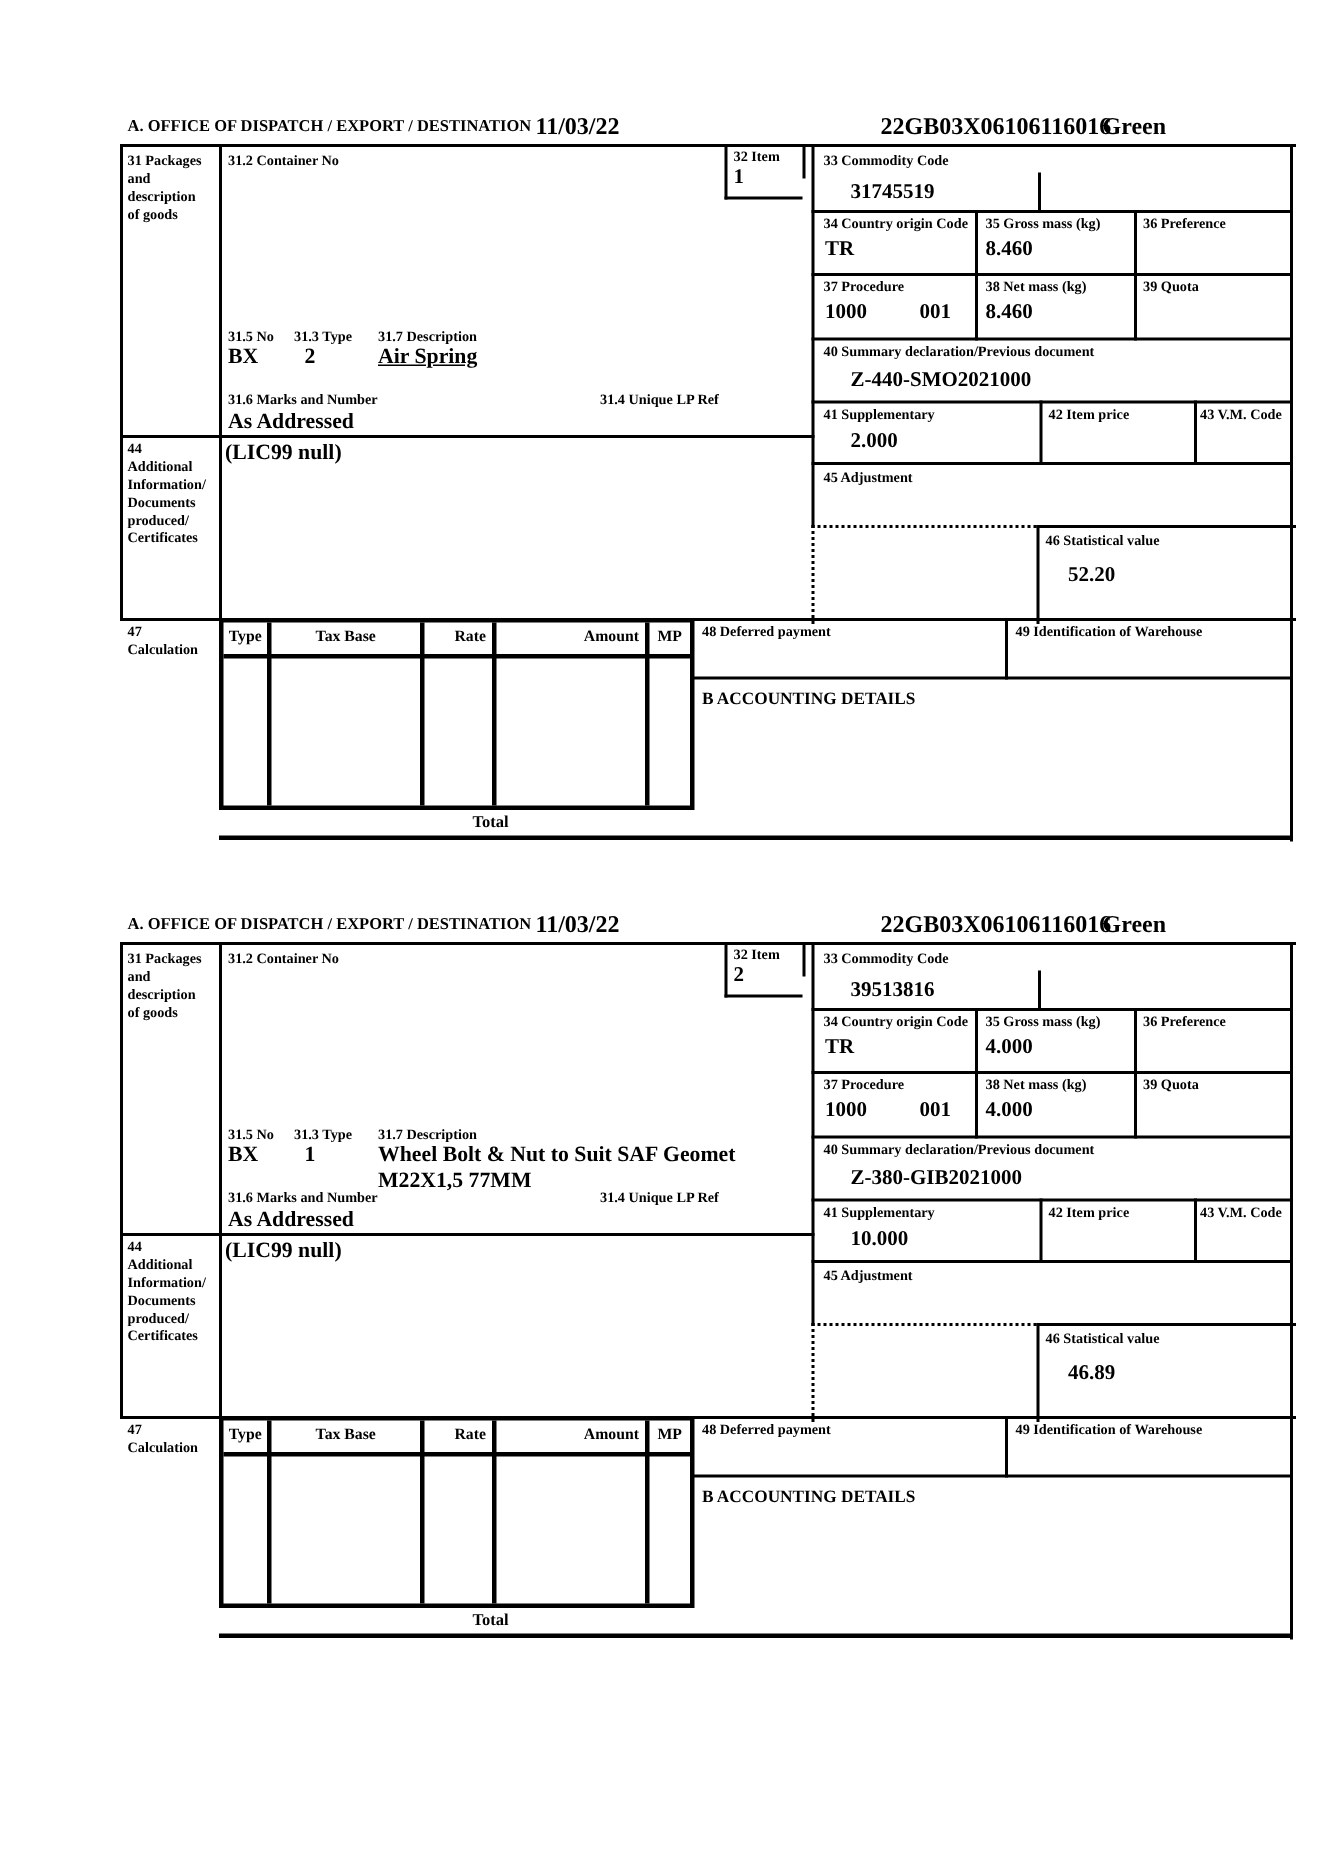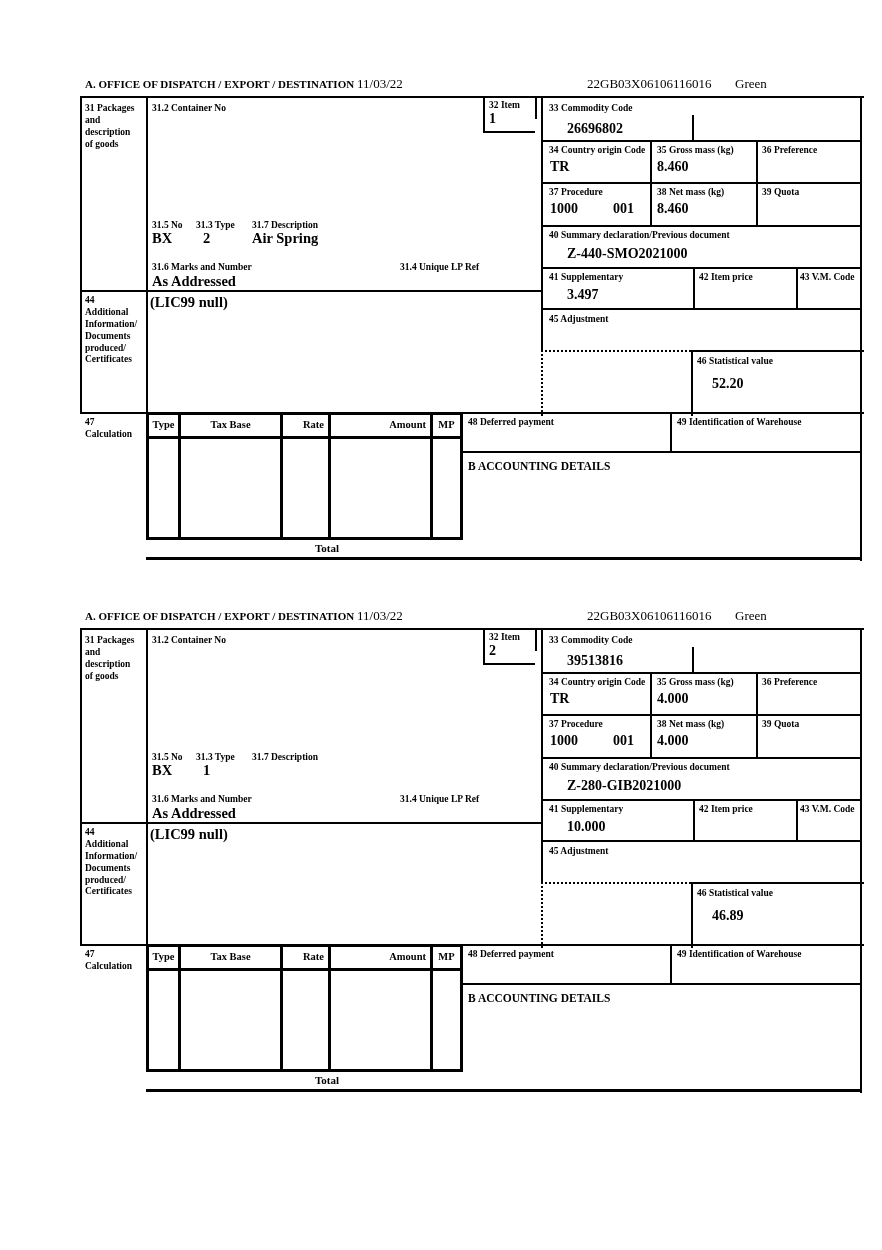--- a/index.html
+++ b/index.html
@@ -8,21 +8,21 @@
   .decl{position:absolute;left:0;width:882px;height:467px;}
   #page > .decl:nth-child(1){top:96px;}
   #page > .decl:nth-child(2){top:628px;}
   .ln{position:absolute;background:#000;}
   .dotted-region{position:absolute;border-top:2px dotted #000;border-left:2px dotted #000;}
   .solid-box46{position:absolute;border-top:2px solid #000;border-left:2px solid #000;}
   .lbl{position:absolute;font-weight:bold;font-size:9.5px;line-height:1.25;white-space:pre-line;}
   .val{position:absolute;font-weight:bold;font-size:14px;line-height:1.12;}
   .val-lg{position:absolute;font-weight:bold;font-size:14.5px;line-height:1.15;}
   .hdr-title{position:absolute;font-weight:bold;font-size:11px;}
-  .hdr-big{position:absolute;font-weight:normal;font-size:13px;}
+  .hdr-big{position:absolute;font-weight:bold;font-size:16px;}
   .box32{position:absolute;left:483px;top:0;width:52px;height:37px;border-left:2px solid #000;border-bottom:2px solid #000;box-sizing:border-box;}
   .box32::after{content:"";position:absolute;right:-2px;top:0;width:2px;height:23px;background:#000;}
   .calc-table{position:absolute;left:146px;top:316px;width:317px;height:128px;border:3px solid #000;box-sizing:border-box;}
   .calc-col{position:absolute;top:0;bottom:0;width:3px;background:#000;}
   .calc-hline{position:absolute;left:0;right:0;top:21px;height:3px;background:#000;}
   .calc-h{position:absolute;top:4px;font-weight:bold;font-size:10.5px;}
   .baccount{position:absolute;font-weight:bold;font-size:11.5px;}
   .total-lbl{position:absolute;left:146px;top:446px;width:362px;text-align:center;font-weight:bold;font-size:11px;}
 </style>
 </head>
@@ -73,55 +73,55 @@
     <div class="box32">
       <span class="lbl" style="left:4px;top:4px;">32 Item</span>
       <span class="val" style="left:4px;top:15px;">1</span>
     </div>
 
     <span class="lbl" style="left:152px;top:124px;">31.5 No</span>
     <span class="lbl" style="left:196px;top:124px;">31.3 Type</span>
     <span class="lbl" style="left:252px;top:124px;">31.7 Description</span>
     <span class="val-lg" style="left:152px;top:134px;">BX</span>
     <span class="val-lg" style="left:203px;top:134px;">2</span>
-    <span class="val-lg" style="left:252px;top:134px;width:288px;">Air Spring</span>
+    <span class="val-lg" style="left:252px;top:134px;width:288px;text-decoration:underline;">Air Spring</span>
 
     <span class="lbl" style="left:152px;top:166px;">31.6 Marks and Number</span>
     <span class="lbl" style="left:400px;top:166px;">31.4 Unique LP Ref</span>
     <span class="val-lg" style="left:152px;top:177px;">As Addressed</span>
 
     <span class="lbl" style="left:85px;top:199px;">44
 Additional
 Information/
 Documents
 produced/
 Certificates</span>
     <span class="val-lg" style="left:150px;top:198px;">(LIC99 null)</span>
 
     <span class="lbl" style="left:549px;top:7px;">33 Commodity Code</span>
-    <span class="val" style="left:567px;top:25px;">26696802</span>
+    <span class="val" style="left:567px;top:25px;">31745519</span>
 
     <span class="lbl" style="left:549px;top:49px;">34 Country origin Code</span>
     <span class="val" style="left:550px;top:63px;">TR</span>
     <span class="lbl" style="left:657px;top:49px;">35 Gross mass (kg)</span>
     <span class="val" style="left:657px;top:63px;">8.460</span>
     <span class="lbl" style="left:762px;top:49px;">36 Preference</span>
 
     <span class="lbl" style="left:549px;top:91px;">37 Procedure</span>
     <span class="val" style="left:550px;top:105px;">1000</span>
     <span class="val" style="left:613px;top:105px;">001</span>
     <span class="lbl" style="left:657px;top:91px;">38 Net mass (kg)</span>
     <span class="val" style="left:657px;top:105px;">8.460</span>
     <span class="lbl" style="left:762px;top:91px;">39 Quota</span>
 
     <span class="lbl" style="left:549px;top:134px;">40 Summary declaration/Previous document</span>
     <span class="val" style="left:567px;top:150px;">Z-440-SMO2021000</span>
 
     <span class="lbl" style="left:549px;top:176px;">41 Supplementary</span>
-    <span class="val" style="left:567px;top:191px;">3.497</span>
+    <span class="val" style="left:567px;top:191px;">2.000</span>
     <span class="lbl" style="left:699px;top:176px;">42 Item price</span>
     <span class="lbl" style="left:800px;top:176px;">43 V.M. Code</span>
 
     <span class="lbl" style="left:549px;top:218px;">45 Adjustment</span>
 
     <span class="lbl" style="left:697px;top:260px;">46 Statistical value</span>
     <span class="val" style="left:712px;top:280px;">52.20</span>
 
     <span class="lbl" style="left:85px;top:321px;">47
 Calculation</span>
@@ -188,20 +188,21 @@
     <div class="box32">
       <span class="lbl" style="left:4px;top:4px;">32 Item</span>
       <span class="val" style="left:4px;top:15px;">2</span>
     </div>
 
     <span class="lbl" style="left:152px;top:124px;">31.5 No</span>
     <span class="lbl" style="left:196px;top:124px;">31.3 Type</span>
     <span class="lbl" style="left:252px;top:124px;">31.7 Description</span>
     <span class="val-lg" style="left:152px;top:134px;">BX</span>
     <span class="val-lg" style="left:203px;top:134px;">1</span>
+    <span class="val-lg" style="left:252px;top:134px;width:288px;">Wheel Bolt &amp; Nut to Suit SAF Geomet M22X1,5 77MM</span>
 
     <span class="lbl" style="left:152px;top:166px;">31.6 Marks and Number</span>
     <span class="lbl" style="left:400px;top:166px;">31.4 Unique LP Ref</span>
     <span class="val-lg" style="left:152px;top:177px;">As Addressed</span>
 
     <span class="lbl" style="left:85px;top:199px;">44
 Additional
 Information/
 Documents
 produced/
@@ -218,21 +219,21 @@
     <span class="lbl" style="left:762px;top:49px;">36 Preference</span>
 
     <span class="lbl" style="left:549px;top:91px;">37 Procedure</span>
     <span class="val" style="left:550px;top:105px;">1000</span>
     <span class="val" style="left:613px;top:105px;">001</span>
     <span class="lbl" style="left:657px;top:91px;">38 Net mass (kg)</span>
     <span class="val" style="left:657px;top:105px;">4.000</span>
     <span class="lbl" style="left:762px;top:91px;">39 Quota</span>
 
     <span class="lbl" style="left:549px;top:134px;">40 Summary declaration/Previous document</span>
-    <span class="val" style="left:567px;top:150px;">Z-280-GIB2021000</span>
+    <span class="val" style="left:567px;top:150px;">Z-380-GIB2021000</span>
 
     <span class="lbl" style="left:549px;top:176px;">41 Supplementary</span>
     <span class="val" style="left:567px;top:191px;">10.000</span>
     <span class="lbl" style="left:699px;top:176px;">42 Item price</span>
     <span class="lbl" style="left:800px;top:176px;">43 V.M. Code</span>
 
     <span class="lbl" style="left:549px;top:218px;">45 Adjustment</span>
 
     <span class="lbl" style="left:697px;top:260px;">46 Statistical value</span>
     <span class="val" style="left:712px;top:280px;">46.89</span>

